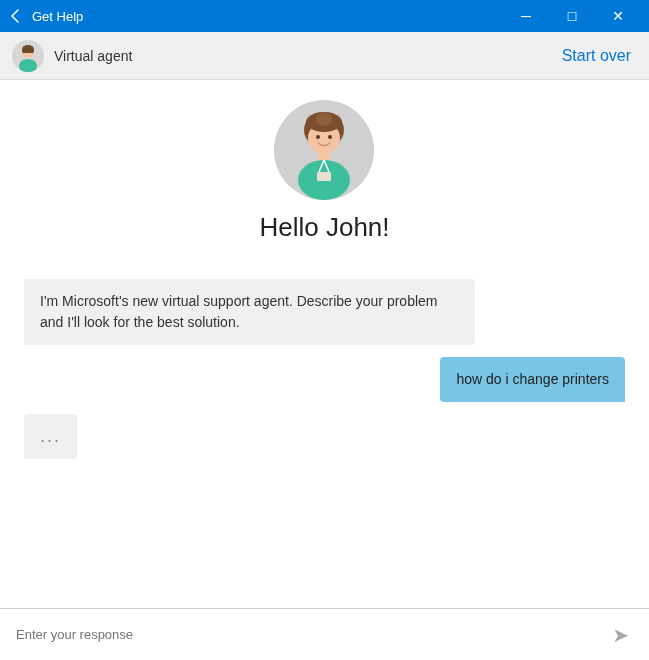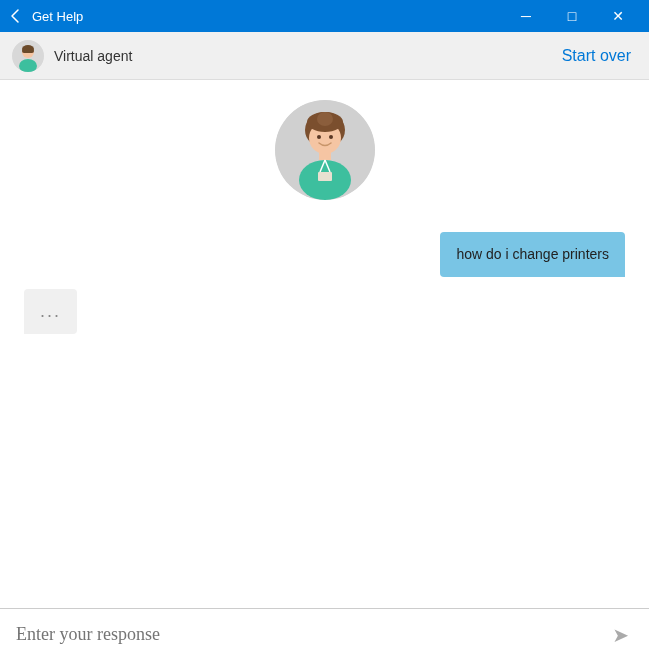--- a/index.html
+++ b/index.html
@@ -186,24 +186,23 @@
       align-items: center;
       padding: 0 16px;
       background: #fff;
       flex-shrink: 0;
     }
 
     .input-field {
       flex: 1;
       border: none;
       outline: none;
-      font-size: 18px;
+      font-size: 13px;
       color: #aaa;
       background: transparent;
-      font-family: Liberation Serif, serif;
     }
 
     .send-btn {
       background: none;
       border: none;
       cursor: pointer;
       color: #aaa;
       font-size: 20px;
       display: flex;
       align-items: center;
@@ -271,24 +270,28 @@
         <line x1="50" y1="60" x2="45" y2="72" stroke="#fff" stroke-width="1.5"></line>
         <line x1="50" y1="60" x2="55" y2="72" stroke="#fff" stroke-width="1.5"></line>
         <rect x="43" y="72" width="14" height="9" rx="1" fill="#e8e0d0"></rect>
 
         <path d="M44 43 Q50 48 56 43" stroke="#c8956a" stroke-width="1.5" fill="none" stroke-linecap="round"></path>
 
         <circle cx="44" cy="37" r="2" fill="#5a3825"></circle>
         <circle cx="56" cy="37" r="2" fill="#5a3825"></circle>
       </svg>
     </div>
+    <div class="hello-text">Hello John!</div>
   </div>
 
   <div class="messages-container">
 
+    <div class="message-bubble message-bot">
+      <span>I'm Microsoft's new virtual support agent. Describe your problem and I'll look for the best solution.</span>
+    </div>
 
     <div class="message-bubble message-user">
       <span>how do i change printers</span>
     </div>
 
     <div class="message-typing">
       <span>...</span>
     </div>
 
   </div>

